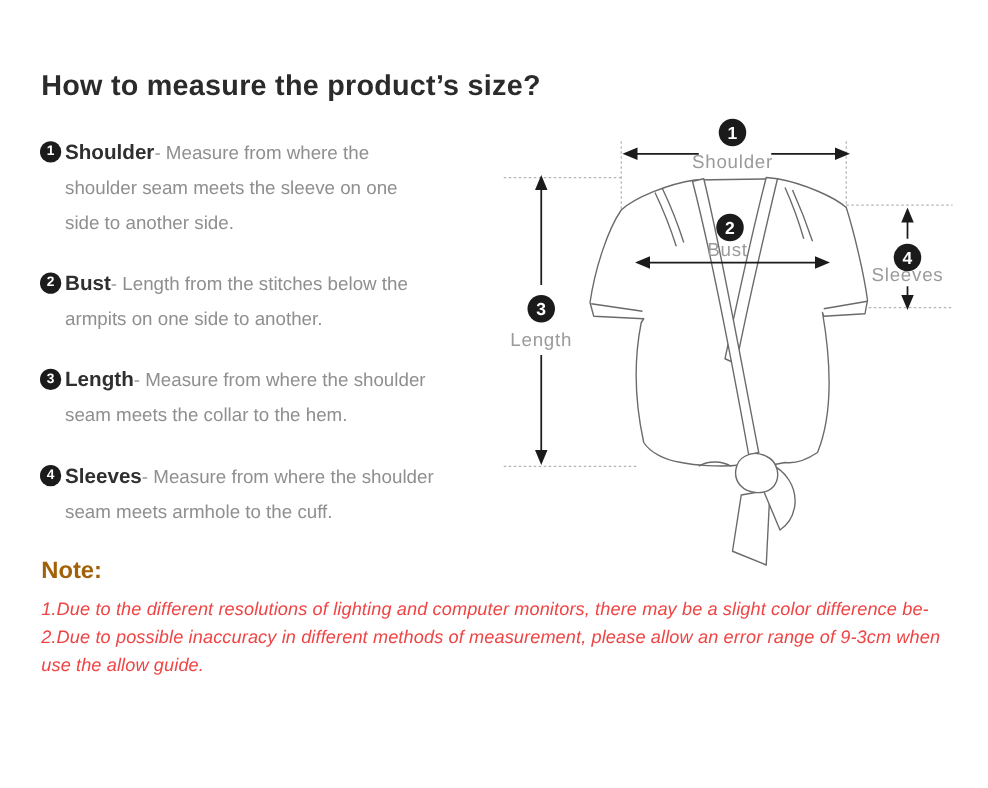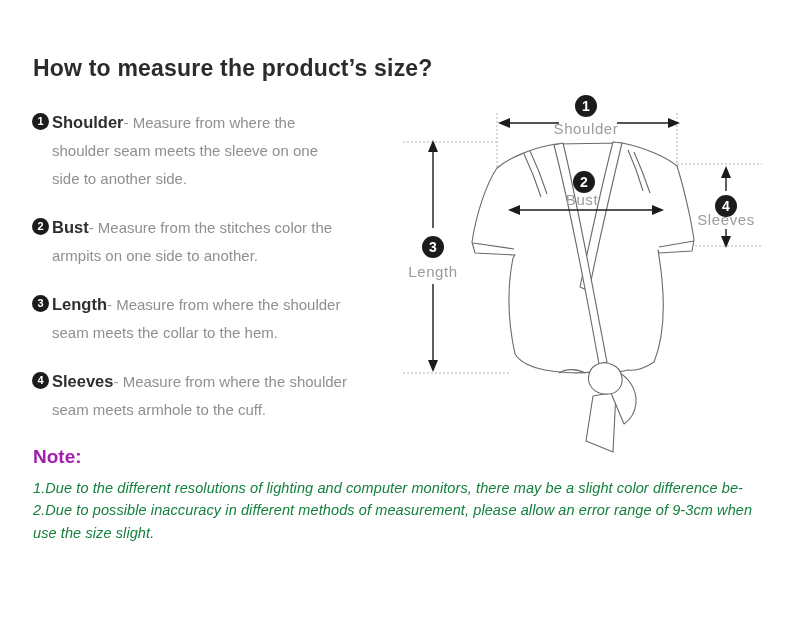--- a/index.html
+++ b/index.html
@@ -10,22 +10,22 @@
   .items{position:absolute;left:33px;top:108px;width:314px;}
   .item{position:relative;padding-left:19px;margin-bottom:20px;
         font-size:15px;line-height:28px;color:#8f8f8f;}
   .badge{position:absolute;left:-1px;top:5px;width:17px;height:17px;background:#1b1b1b;
          color:#fff;border-radius:50%;font-size:11px;font-weight:bold;text-align:center;
          line-height:17px;}
   .item b{font-size:16.5px;color:#2f2f2f;}
   .dash{color:#9a9a9a;}
   .diagram{position:absolute;left:395px;top:85px;}
   .note{position:absolute;left:33px;top:446px;width:750px;}
-  .note h2{margin:0 0 9px 0;font-size:19px;font-weight:bold;color:#a21caf;}
-  .note p{margin:0;font-style:italic;font-size:14.5px;line-height:22.4px;color:#15803d;
+  .note h2{margin:0 0 9px 0;font-size:19px;font-weight:bold;color:#a16207;}
+  .note p{margin:0;font-style:italic;font-size:14.5px;line-height:22.4px;color:#ef4444;
           white-space:nowrap;letter-spacing:.1px;}
   svg text{font-family:"Liberation Sans",sans-serif;}
   .diag-label{fill:#9b9b9b;font-size:15px;letter-spacing:.6px;}
   .diag-num{fill:#ffffff;font-size:14px;font-weight:bold;}
 </style>
 </head>
 <body>
 
 <div class="page">
 
@@ -33,21 +33,21 @@
 
   <div class="items">
     <div class="item">
       <span class="badge">1</span>
       <b>Shoulder</b><span class="dash">-</span>
       <span>Measure from where the shoulder seam meets the sleeve on one side to another side.</span>
     </div>
     <div class="item">
       <span class="badge">2</span>
       <b>Bust</b><span class="dash">-</span>
-      <span>Measure from the stitches color the armpits on one side to another.</span>
+      <span>Length from the stitches below the armpits on one side to another.</span>
     </div>
     <div class="item">
       <span class="badge">3</span>
       <b>Length</b><span class="dash">-</span>
       <span>Measure from where the shoulder seam meets the collar to the hem.</span>
     </div>
     <div class="item">
       <span class="badge">4</span>
       <b>Sleeves</b><span class="dash">-</span>
       <span>Measure from where the shoulder seam meets armhole to the cuff.</span>
@@ -149,16 +149,16 @@
       <circle cx="726" cy="206" r="11" fill="#1b1b1b"></circle>
       <text class="diag-num" x="726" y="211" text-anchor="middle">4</text>
       <text class="diag-label" x="726" y="225" text-anchor="middle">Sleeves</text>
     </g>
   </svg>
 
   <div class="note">
     <h2>Note:</h2>
     <p>1.Due to the different resolutions of lighting and computer monitors, there may be a slight color difference be-</p>
     <p>2.Due to possible inaccuracy in different methods of measurement, please allow an error range of 9-3cm when</p>
-    <p>use the size slight.</p>
+    <p>use the allow guide.</p>
   </div>
 
 </div>
 
 </body></html>

